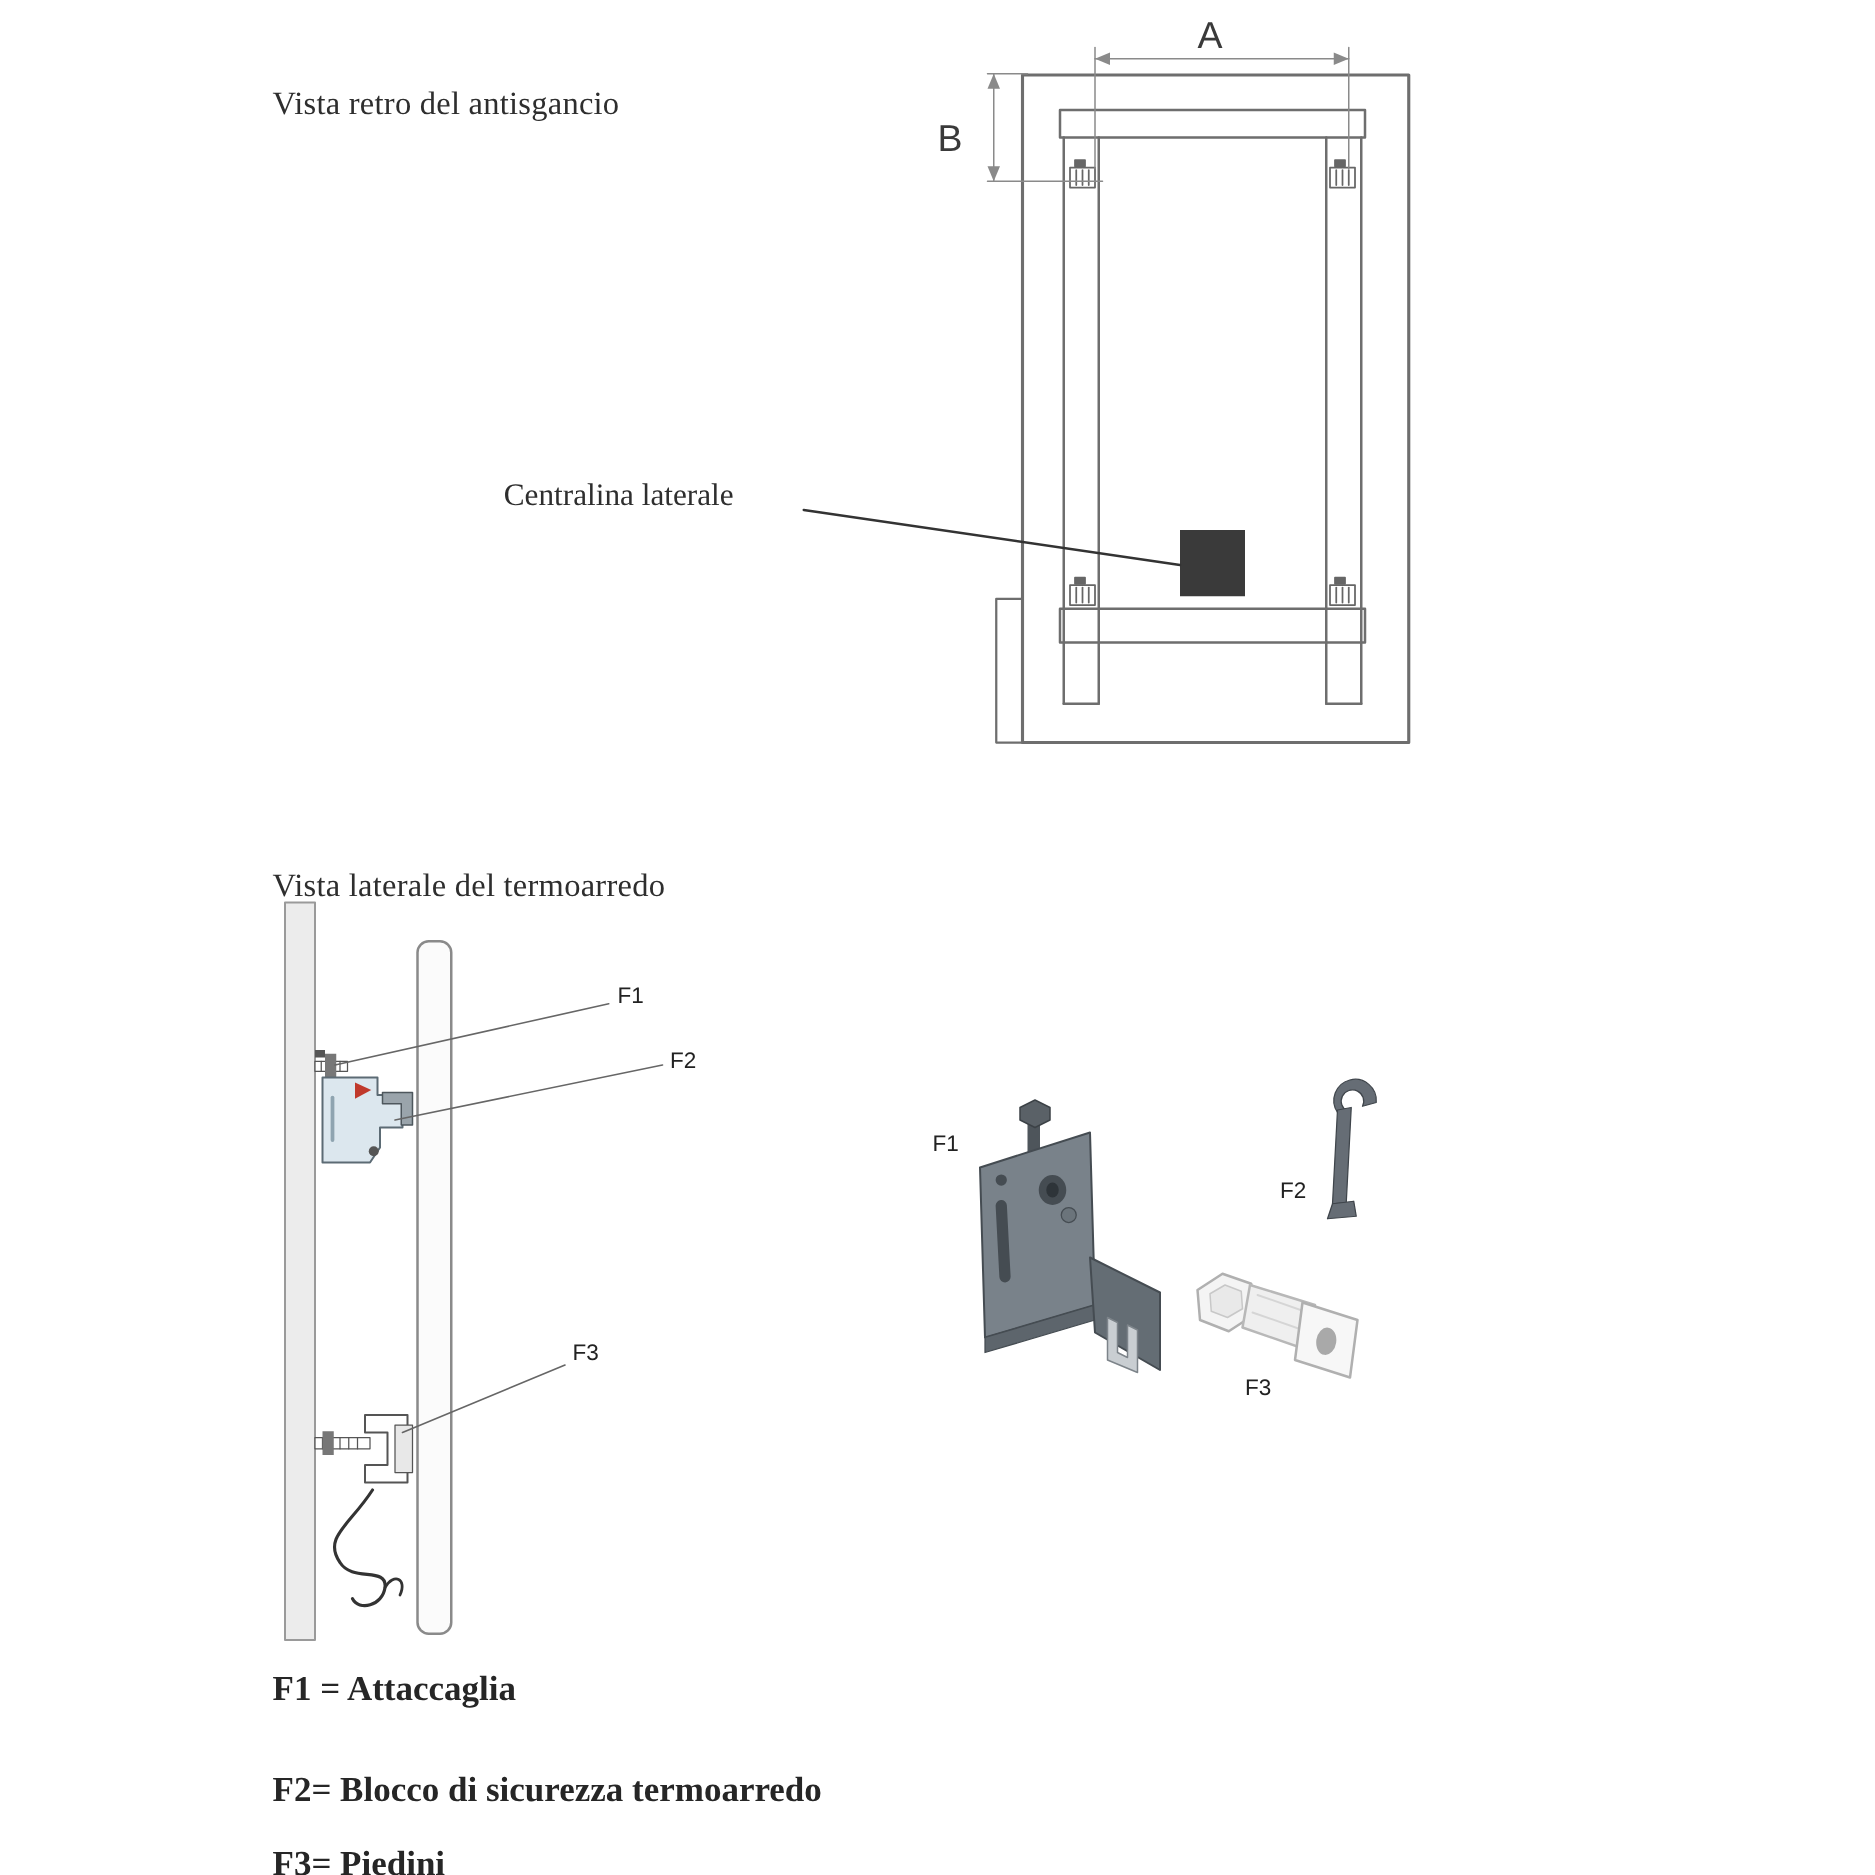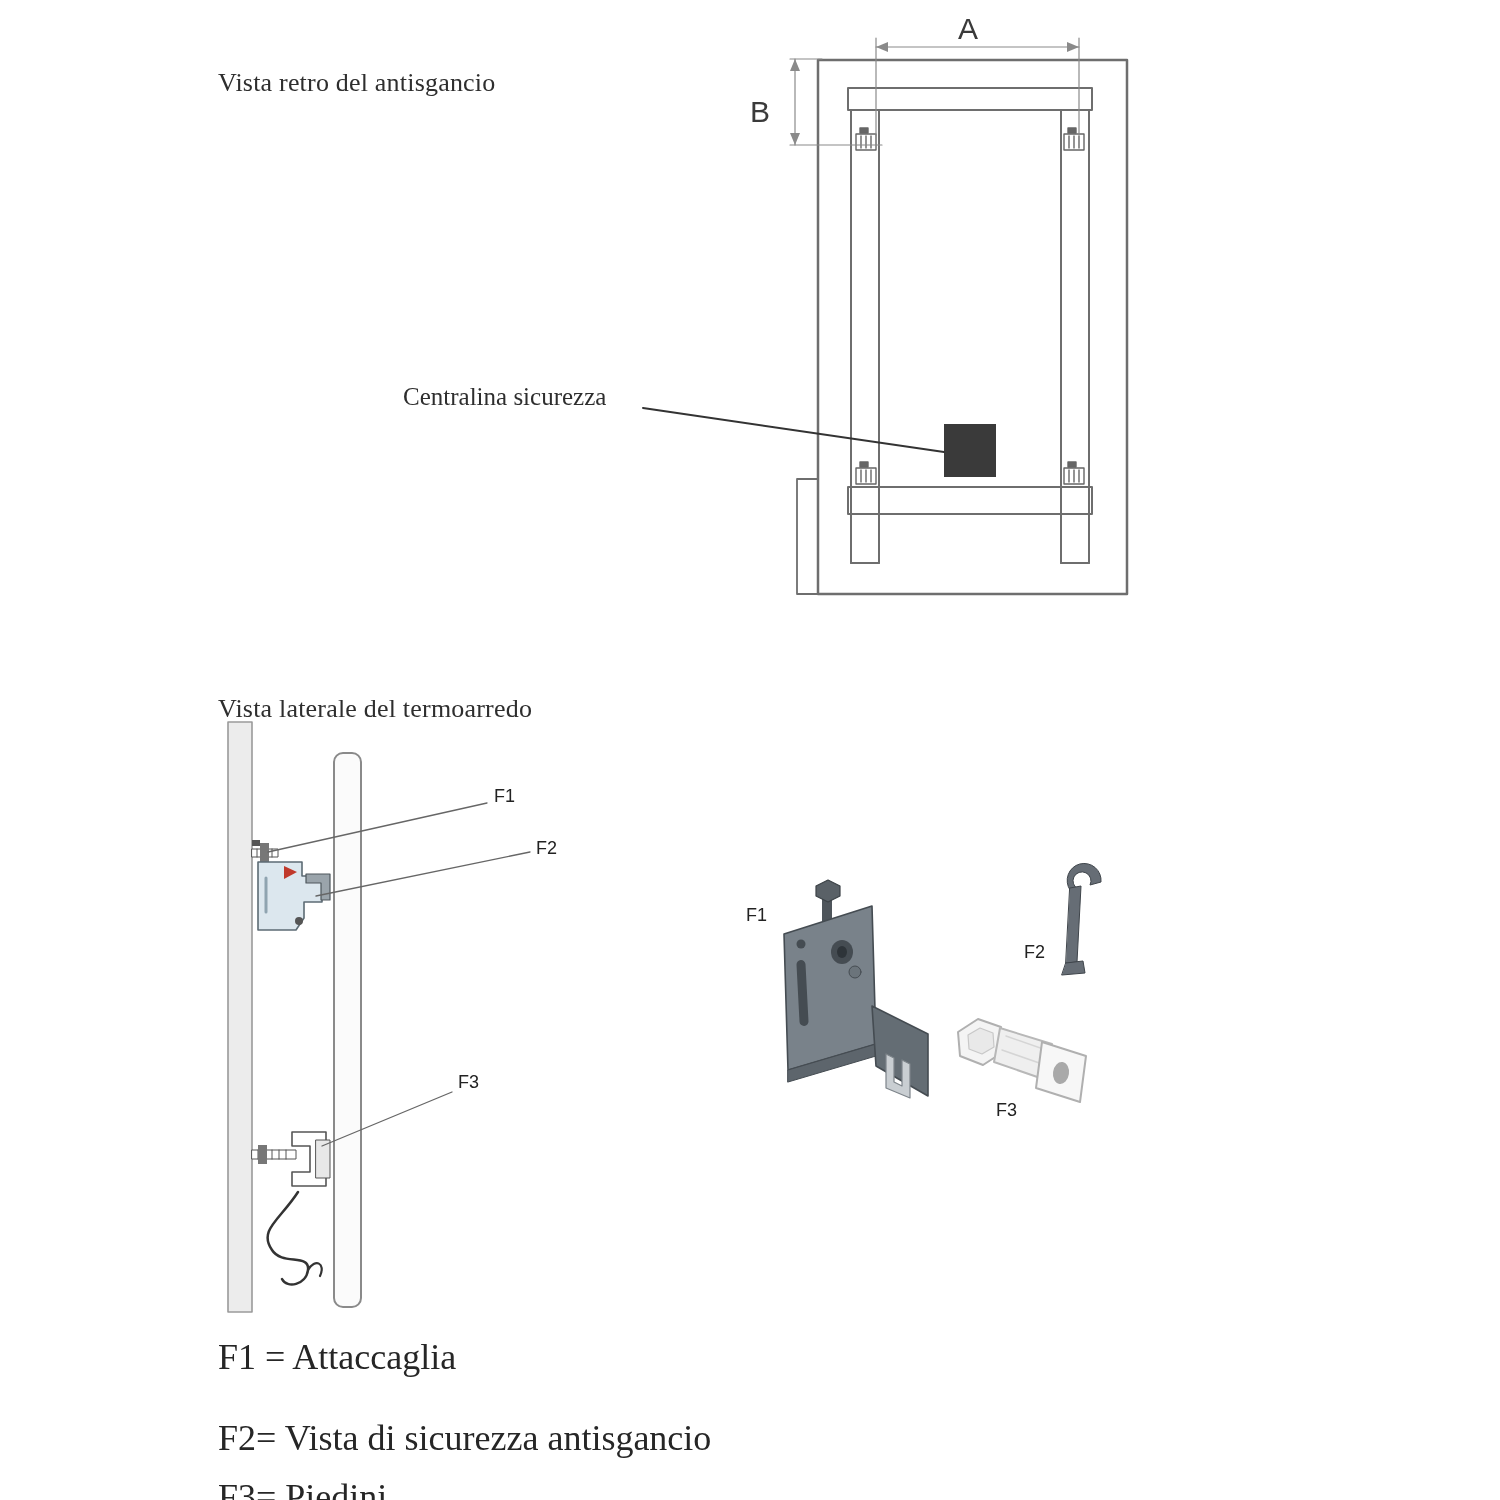--- a/index.html
+++ b/index.html
@@ -4,21 +4,21 @@
 <style>
   html,body{margin:0;padding:0;background:#fff;}
   .page{position:relative;width:1500px;height:1500px;background:#ffffff;overflow:hidden;
         font-family:"Liberation Serif", serif;color:#2b2b2b;}
   .art{position:absolute;left:0;top:0;width:1500px;height:1500px;}
   .txt{position:absolute;white-space:nowrap;}
   .title{font-size:26px;letter-spacing:.2px;color:#2e2e2e;}
   .callout{font-size:25px;color:#2e2e2e;}
   .dim{font-family:"Liberation Sans", sans-serif;font-size:30px;color:#3a3a3a;}
   .flabel{font-family:"Liberation Sans", sans-serif;font-size:18px;color:#222;}
-  .legend-line{font-size:36px;color:#262626;}
+  .legend-line{font-size:28px;color:#262626;font-weight:bold;}
 </style>
 </head>
 <body>
 
 <div class="page">
 
   <svg class="art" viewBox="0 0 1500 1500" fill="none" stroke-linecap="round" stroke-linejoin="round">
 
     <g stroke="#6e6e6e" stroke-width="2.5">
 
@@ -165,29 +165,29 @@
         <ellipse cx="1061" cy="1073" rx="8" ry="11" fill="#a9a9a9" stroke="none" transform="rotate(8 1061 1073)"></ellipse>
       </g>
     </g>
   </svg>
 
   <span class="txt title" style="left:218px;top:68px;">Vista retro del antisgancio</span>
 
   <span class="txt dim" style="left:958px;top:12px;">A</span>
   <span class="txt dim" style="left:750px;top:95px;">B</span>
 
-  <span class="txt callout" style="left:403px;top:383px;">Centralina sicurezza</span>
+  <span class="txt callout" style="left:403px;top:383px;">Centralina laterale</span>
 
   <span class="txt title" style="left:218px;top:694px;">Vista laterale del termoarredo</span>
 
   <span class="txt flabel" style="left:494px;top:786px;">F1</span>
   <span class="txt flabel" style="left:536px;top:838px;">F2</span>
   <span class="txt flabel" style="left:458px;top:1072px;">F3</span>
 
   <span class="txt flabel" style="left:746px;top:905px;">F1</span>
   <span class="txt flabel" style="left:1024px;top:942px;">F2</span>
   <span class="txt flabel" style="left:996px;top:1100px;">F3</span>
 
   <span class="txt legend-line" style="left:218px;top:1336px;">F1 = Attaccaglia</span>
-  <span class="txt legend-line" style="left:218px;top:1417px;">F2= Vista di sicurezza antisgancio</span>
+  <span class="txt legend-line" style="left:218px;top:1417px;">F2= Blocco di sicurezza termoarredo</span>
   <span class="txt legend-line" style="left:218px;top:1476px;">F3= Piedini</span>
 
 </div>
 
 </body></html>

